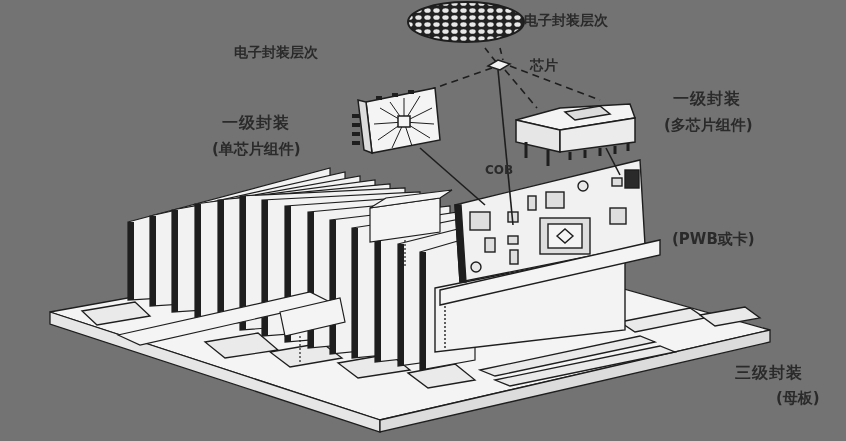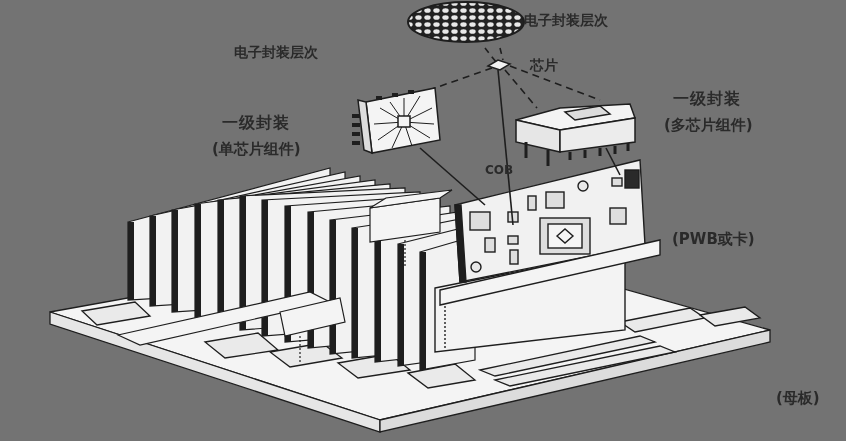--- a/index.html
+++ b/index.html
@@ -176,16 +176,17 @@
   <div class="lbl title" style="left:530px;top:57px;">芯片</div>
 
   <div class="lbl level" style="left:222px;top:113px;">一级封装</div>
   <div class="lbl sub" style="left:212px;top:140px;">(单芯片组件)</div>
 
   <div class="lbl level" style="left:673px;top:89px;">一级封装</div>
   <div class="lbl sub" style="left:664px;top:116px;">(多芯片组件)</div>
 
   <div class="lbl sub" style="left:672px;top:202px;margin-top:28px;">(PWB或卡)</div>
 
+  <div class="lbl level" style="left:735px;top:363px;">三级封装</div>
   <div class="lbl sub" style="left:776px;top:389px;">(母板)</div>
 
   <div class="lbl cob" style="left:485px;top:163px;">COB</div>
 </div>
 
 </body></html>

